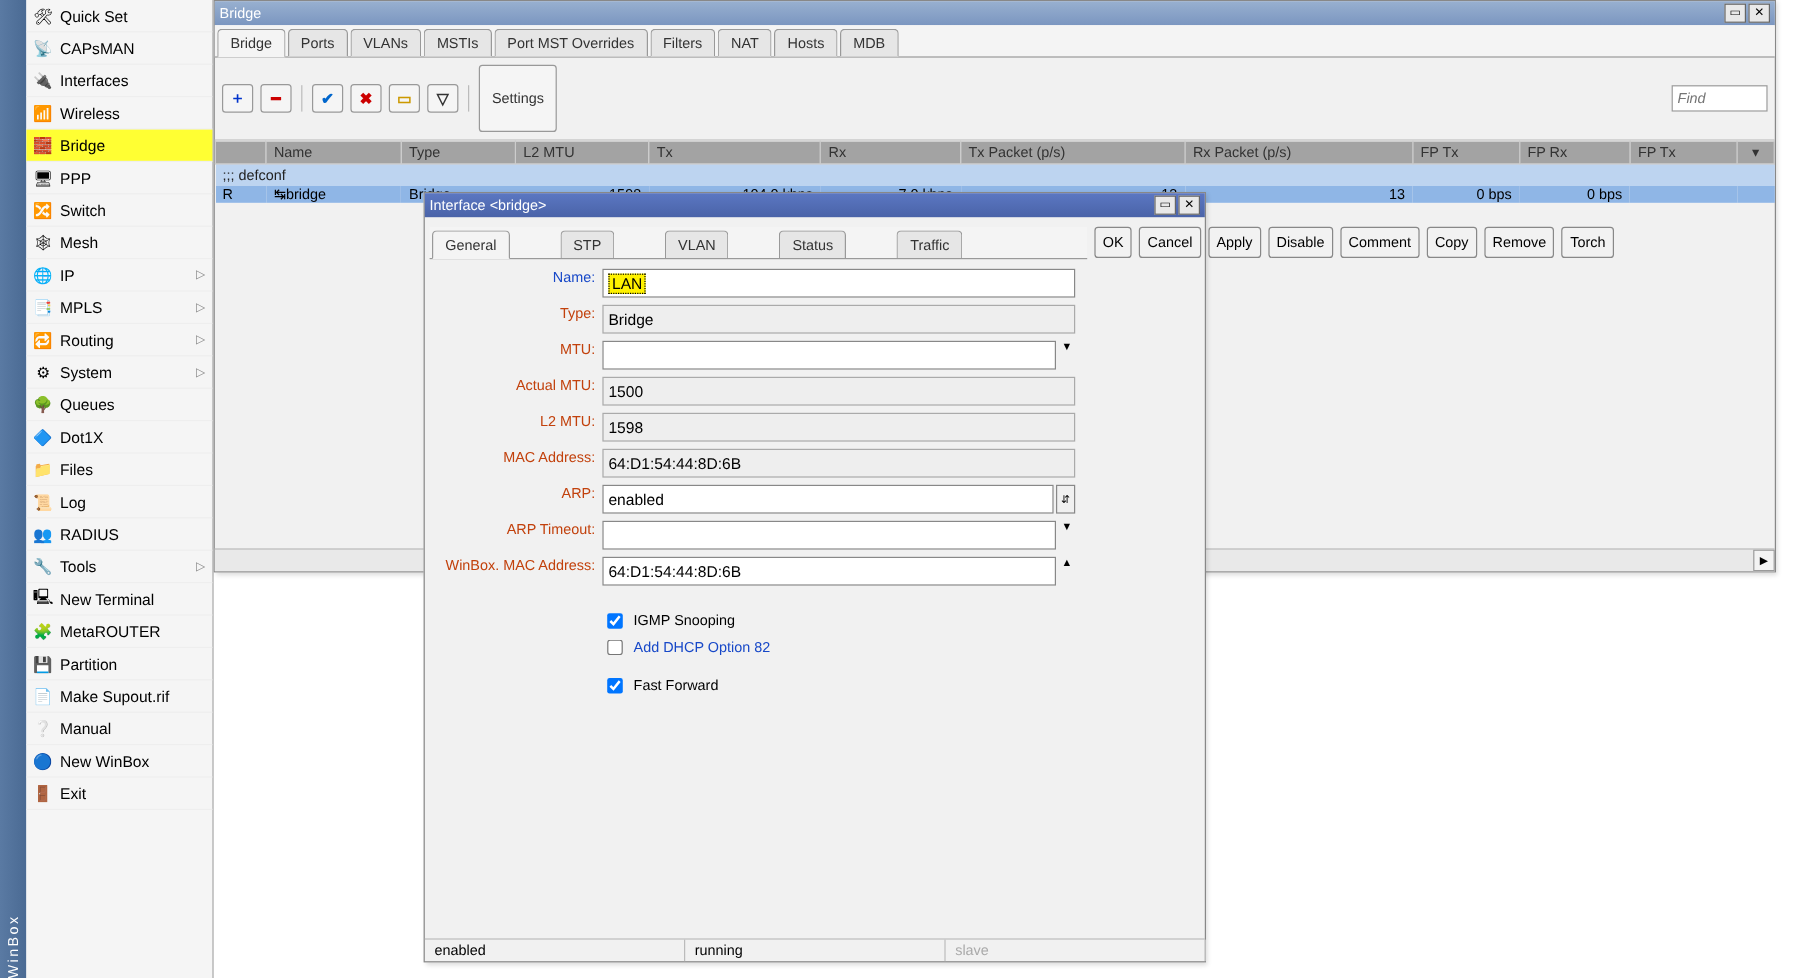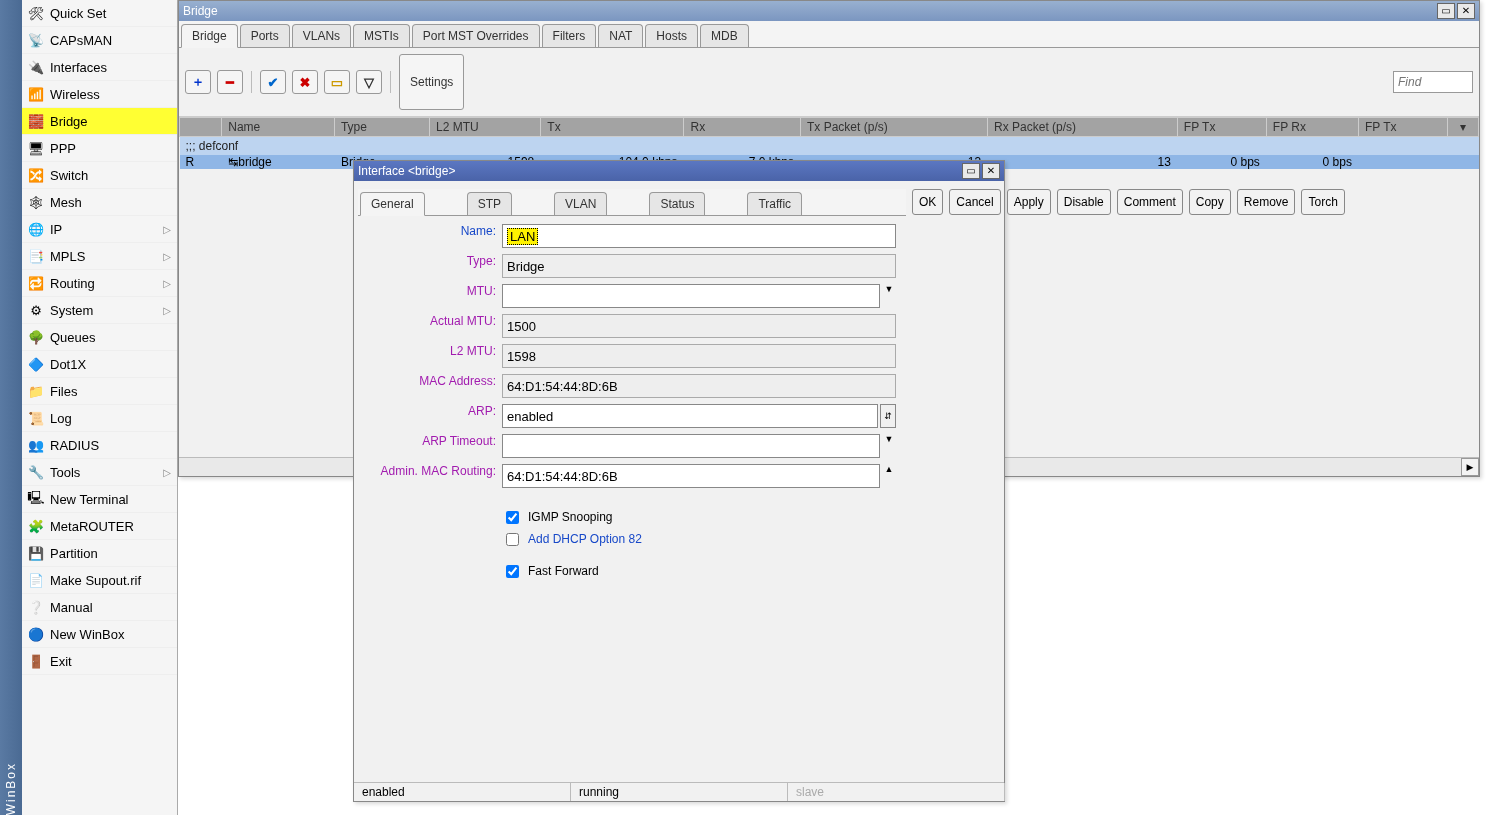--- a/index.html
+++ b/index.html
@@ -33,21 +33,21 @@
 .grid .dropcol{width:18px;border-left:1px solid #ccc;text-align:center;}
 .hscroll{height:18px;border-top:1px solid #bbb;background:#e9e9e9;display:flex;justify-content:flex-end;}
 .hscroll .arrow{width:16px;height:16px;border:1px solid #999;background:#f3f3f3;display:flex;align-items:center;justify-content:center;font-size:9px;}
 
 .dialog{left:175px;top:160px;width:650px;}
 .dialog-body{display:flex;}
 .dialog .formcol{flex:1;padding:8px 6px 8px 0;}
 .dialog .btncol{width:84px;padding:8px 8px 0 0;display:flex;flex-direction:row;gap:6px;}
 .dialog .btncol button{height:26px;font-size:12px;border:1px solid #888;border-radius:3px;background:#f2f2f2;}
 .fieldrow{display:flex;align-items:flex-start;height:28px;margin:2px 0;}
-.fieldrow label{width:132px;text-align:right;padding-right:6px;font-size:12px;color:#a21caf;}
+.fieldrow label{width:132px;text-align:right;padding-right:6px;font-size:12px;color:#c2410c;}
 .fieldrow .hotlabel{color:#1748c8;}
 .fieldrow .inp{flex:1;height:22px;border:1px solid #888;background:#fff;padding:0 4px;font-size:13px;display:flex;align-items:center;}
 .fieldrow .inp.readonly{background:#eee;border-color:#aaa;color:#000;}
 .fieldrow .drop{width:14px;display:flex;align-items:center;justify-content:center;font-size:9px;margin-left:2px;cursor:pointer;}
 .fieldrow .dropbtn{width:14px;height:22px;border:1px solid #888;margin-left:2px;display:flex;align-items:center;justify-content:center;font-size:9px;background:#f0f0f0;}
 .hlname{display:inline-block;background:#fff200;padding:0 2px;border:1px dotted #000;}
 .checks{margin-left:138px;padding-top:4px;}
 .checks label{display:flex;align-items:center;gap:6px;font-size:12px;height:22px;}
 .checks .hot{color:#1748c8;}
 .statusbar{display:flex;border-top:1px solid #bbb;margin-top:auto;}
@@ -291,21 +291,21 @@
               <label>ARP:</label>
               <div class="inp">enabled</div>
               <div class="dropbtn">⇵</div>
             </div>
           <div class="fieldrow">
               <label>ARP Timeout:</label>
               <div class="inp"></div>
               <div class="drop">▼</div>
             </div>
           <div class="fieldrow">
-              <label>Admin. MAC Routing:</label>
+              <label>WinBox. MAC Address:</label>
               <div class="inp">64:D1:54:44:8D:6B</div>
               <div class="drop">▲</div>
             </div>
           <div style="height:8px"></div>
           <div class="checks">
             <label>
                 <input type="checkbox" checked="" style="">
                 <span>IGMP Snooping</span>
               </label>
             <label class="hot">

